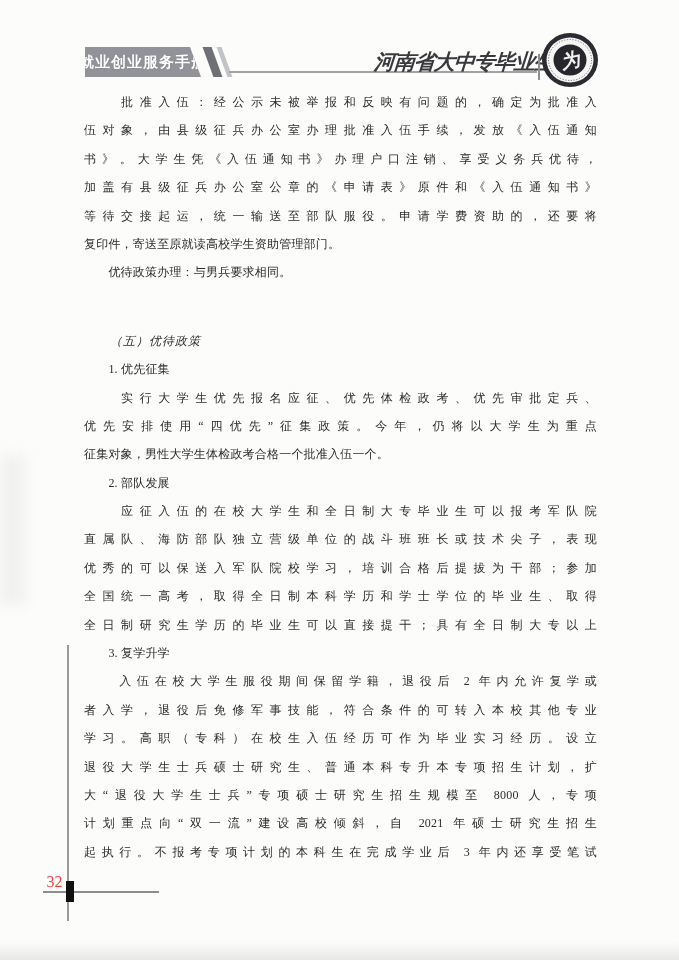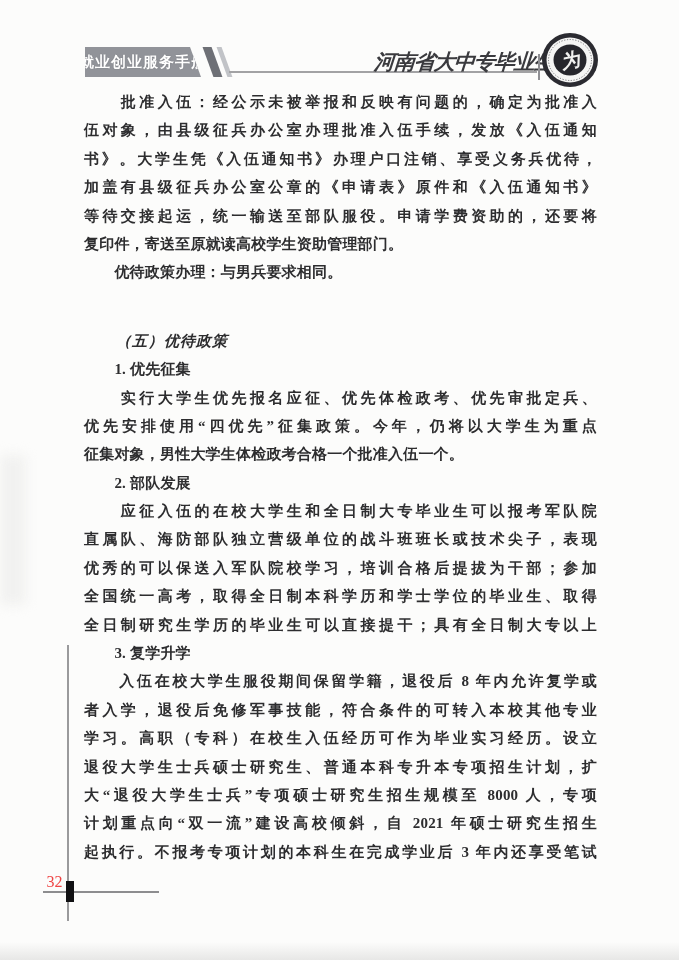--- a/index.html
+++ b/index.html
@@ -35,29 +35,28 @@
     letter-spacing:-1px;color:#3a3a3e;white-space:nowrap;
     transform:skewX(-4deg);
   }
   .header-tick{position:absolute;left:538px;top:54px;width:2px;height:26px;background:#8f8f93;}
   .seal{position:absolute;left:541px;top:32px;width:58px;height:56px;}
   
   #body-text{
     position:absolute;left:84px;top:88px;width:513px;
   }
   .line{
-    font-size:15px;
+    font-size:12px;
     line-height:28.4px;
     text-align:justify;
     text-align-last:justify;
     letter-spacing:0.2px;
     height:28.4px;
     overflow:visible;
     white-space:nowrap;
-    font-weight:bold;
   }
   .line.last{text-align-last:left;}
   .line.kai{font-style:italic;letter-spacing:1px;margin-top:40px;}
   
   .margin-vline{position:absolute;left:67px;top:645px;width:2px;height:276px;background:#9a9a9c;}
   .pagenum-rule{position:absolute;left:43px;top:891px;width:116px;height:2px;background:#8d8d8f;}
   .pagenum-tab{position:absolute;left:66px;top:881px;width:8px;height:21px;background:#111113;}
   .pagenum{
     position:absolute;left:44px;top:873px;width:21px;
     font-size:16px;color:#ef4444;text-align:center;
@@ -107,21 +106,21 @@
       <div class="line">　　实行大学生优先报名应征、优先体检政考、优先审批定兵、</div>
       <div class="line">优先安排使用“四优先”征集政策。今年，仍将以大学生为重点</div>
       <div class="line last">征集对象，男性大学生体检政考合格一个批准入伍一个。</div>
       <div class="line last">　　2. 部队发展</div>
       <div class="line">　　应征入伍的在校大学生和全日制大专毕业生可以报考军队院</div>
       <div class="line">直属队、海防部队独立营级单位的战斗班班长或技术尖子，表现</div>
       <div class="line">优秀的可以保送入军队院校学习，培训合格后提拔为干部；参加</div>
       <div class="line">全国统一高考，取得全日制本科学历和学士学位的毕业生、取得</div>
       <div class="line">全日制研究生学历的毕业生可以直接提干；具有全日制大专以上</div>
       <div class="line last">　　3. 复学升学</div>
-      <div class="line">　　入伍在校大学生服役期间保留学籍，退役后 8 年内允许复学或</div>
+      <div class="line">　　入伍在校大学生服役期间保留学籍，退役后 2 年内允许复学或</div>
       <div class="line">者入学，退役后免修军事技能，符合条件的可转入本校其他专业</div>
       <div class="line">学习。高职（专科）在校生入伍经历可作为毕业实习经历。设立</div>
       <div class="line">退役大学生士兵硕士研究生、普通本科专升本专项招生计划，扩</div>
       <div class="line">大“退役大学生士兵”专项硕士研究生招生规模至 8000 人，专项</div>
       <div class="line">计划重点向“双一流”建设高校倾斜，自 2021 年硕士研究生招生</div>
       <div class="line">起执行。不报考专项计划的本科生在完成学业后 3 年内还享受笔试</div>
     </div>
 
   <div class="margin-vline"></div>
   <div class="pagenum-rule"></div>

